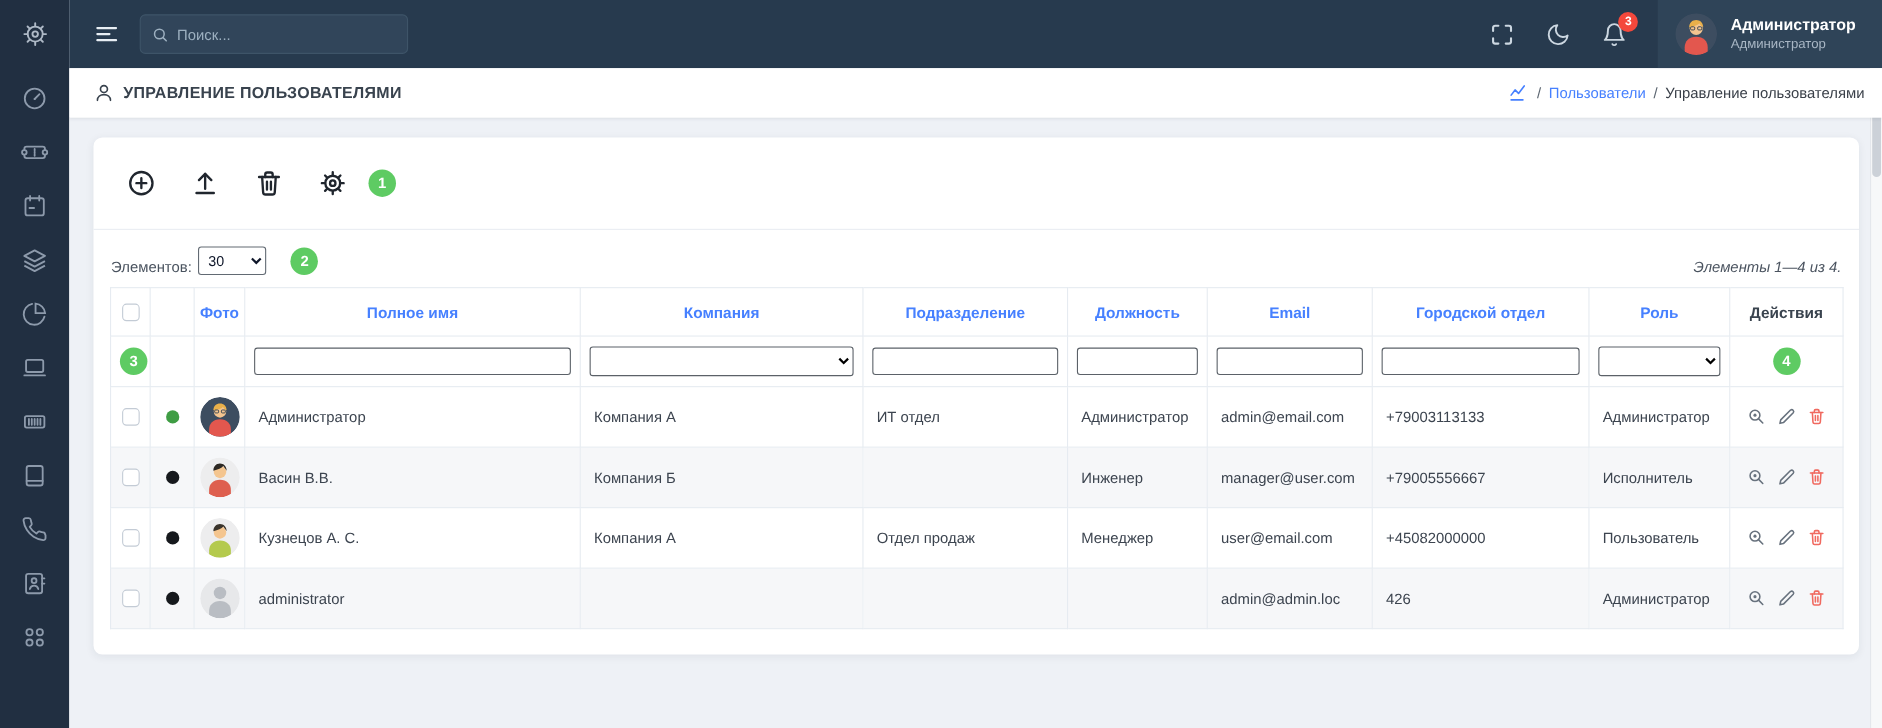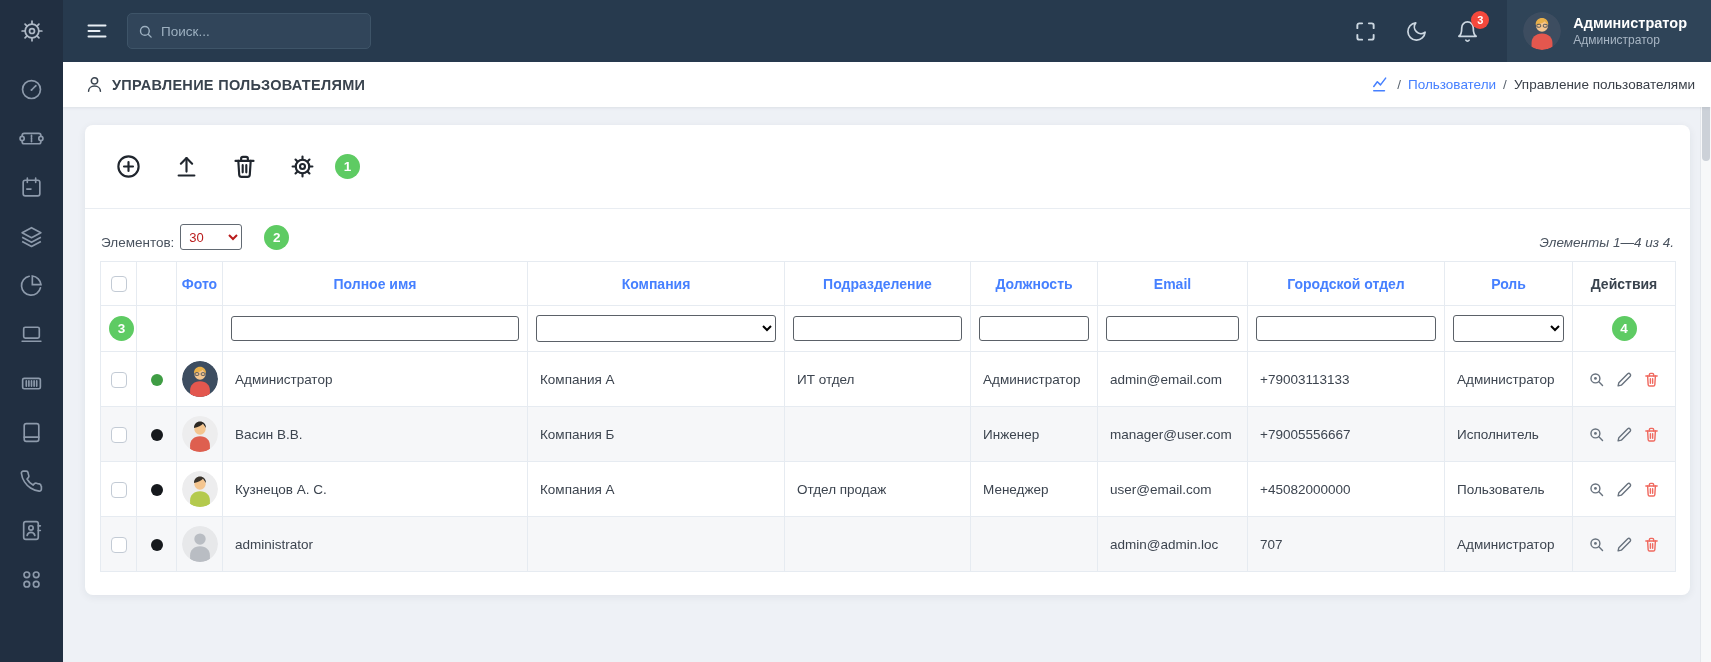--- a/index.html
+++ b/index.html
@@ -44,21 +44,21 @@
 
   
   .content { flex:1; background:#eef1f6; padding:18px 21px 0 22px; overflow:hidden; }
   .card { width:1605px; height:470px; background:#fff; border-radius:8px; box-shadow:0 2px 8px rgba(30,40,60,.07); }
   .card-toolbar { height:84px; display:flex; align-items:center; padding-left:30px; gap:31px; border-bottom:1px solid #e9edf2; }
   .tool-btn { color:#20262e; cursor:pointer; display:flex; }
   .hint { width:25px; height:25px; border-radius:50%; color:#fff; font-size:13.5px; font-weight:bold; display:flex; align-items:center; justify-content:center; flex-shrink:0; }
   .toolbar-hint { margin-left:-12px; }
 
   .list-controls { display:flex; align-items:flex-end; padding:0 16px; margin:15px 0 11px 0; font-size:13.5px; color:#4a535f; }
-  .items-select { margin-left:6px; width:62px; height:26px; border:1px solid #626a73; border-radius:3px; background:#fff; font-size:13px; font-family:inherit; color:#b91c1c; padding:0 4px; }
+  .items-select { margin-left:6px; width:62px; height:26px; border:1px solid #626a73; border-radius:3px; background:#fff; font-size:13px; font-family:inherit; color:#0f172a; padding:0 4px; }
   .list-controls .hint { margin-left:22px; }
   .range-text { margin-left:auto; color:#4a535f;font-style:italic; }
 
   
   table.users { width:1575px; margin:0 15px; border-collapse:collapse; table-layout:fixed; }
   .users th, .users td { border:1px solid #e6ebf1; overflow:hidden; white-space:nowrap; }
   .users thead th { height:44px; text-align:center; font-size:14px; color:#4680ff; font-weight:bold; padding:0 10px; background:#fff; }
   .users thead th.th-actions { color:#39434e; }
   .users thead th.c { text-align:center; padding:0; }
   .users tr.filter-row td { height:46px; background:#fff; padding:0 8px; text-align:center; }
@@ -506,21 +506,21 @@
                     <path d="M20 22.5c-7 0-11 4.5-11 10v9h22v-9c0-5.5-4-10-11-10z" style="fill: rgb(185, 189, 195);"></path>
                     <circle cx="20" cy="14.5" r="6.3" style="fill: rgb(185, 189, 195);"></circle>
                   </g>
                 </svg>
               </td>
               <td class="cell">administrator</td>
               <td class="cell"></td>
               <td class="cell"></td>
               <td class="cell"></td>
               <td class="cell">admin@admin.loc</td>
-              <td class="cell">707</td>
+              <td class="cell">426</td>
               <td class="cell">Администратор</td>
               <td class="actions-cell">
                 <span class="action-btn act-view">
                     <svg width="17" height="17" viewBox="0 0 24 24" fill="none" stroke="currentColor" stroke-width="2" stroke-linecap="round">
                       <circle cx="10.5" cy="10.5" r="6.3"></circle>
                       <circle cx="10.5" cy="10.5" r="2" fill="currentColor" stroke="none"></circle>
                       <path d="M20.5 20.5l-5.2-5.2"></path>
                     </svg>
                   </span>
                 <span class="action-btn act-edit">

